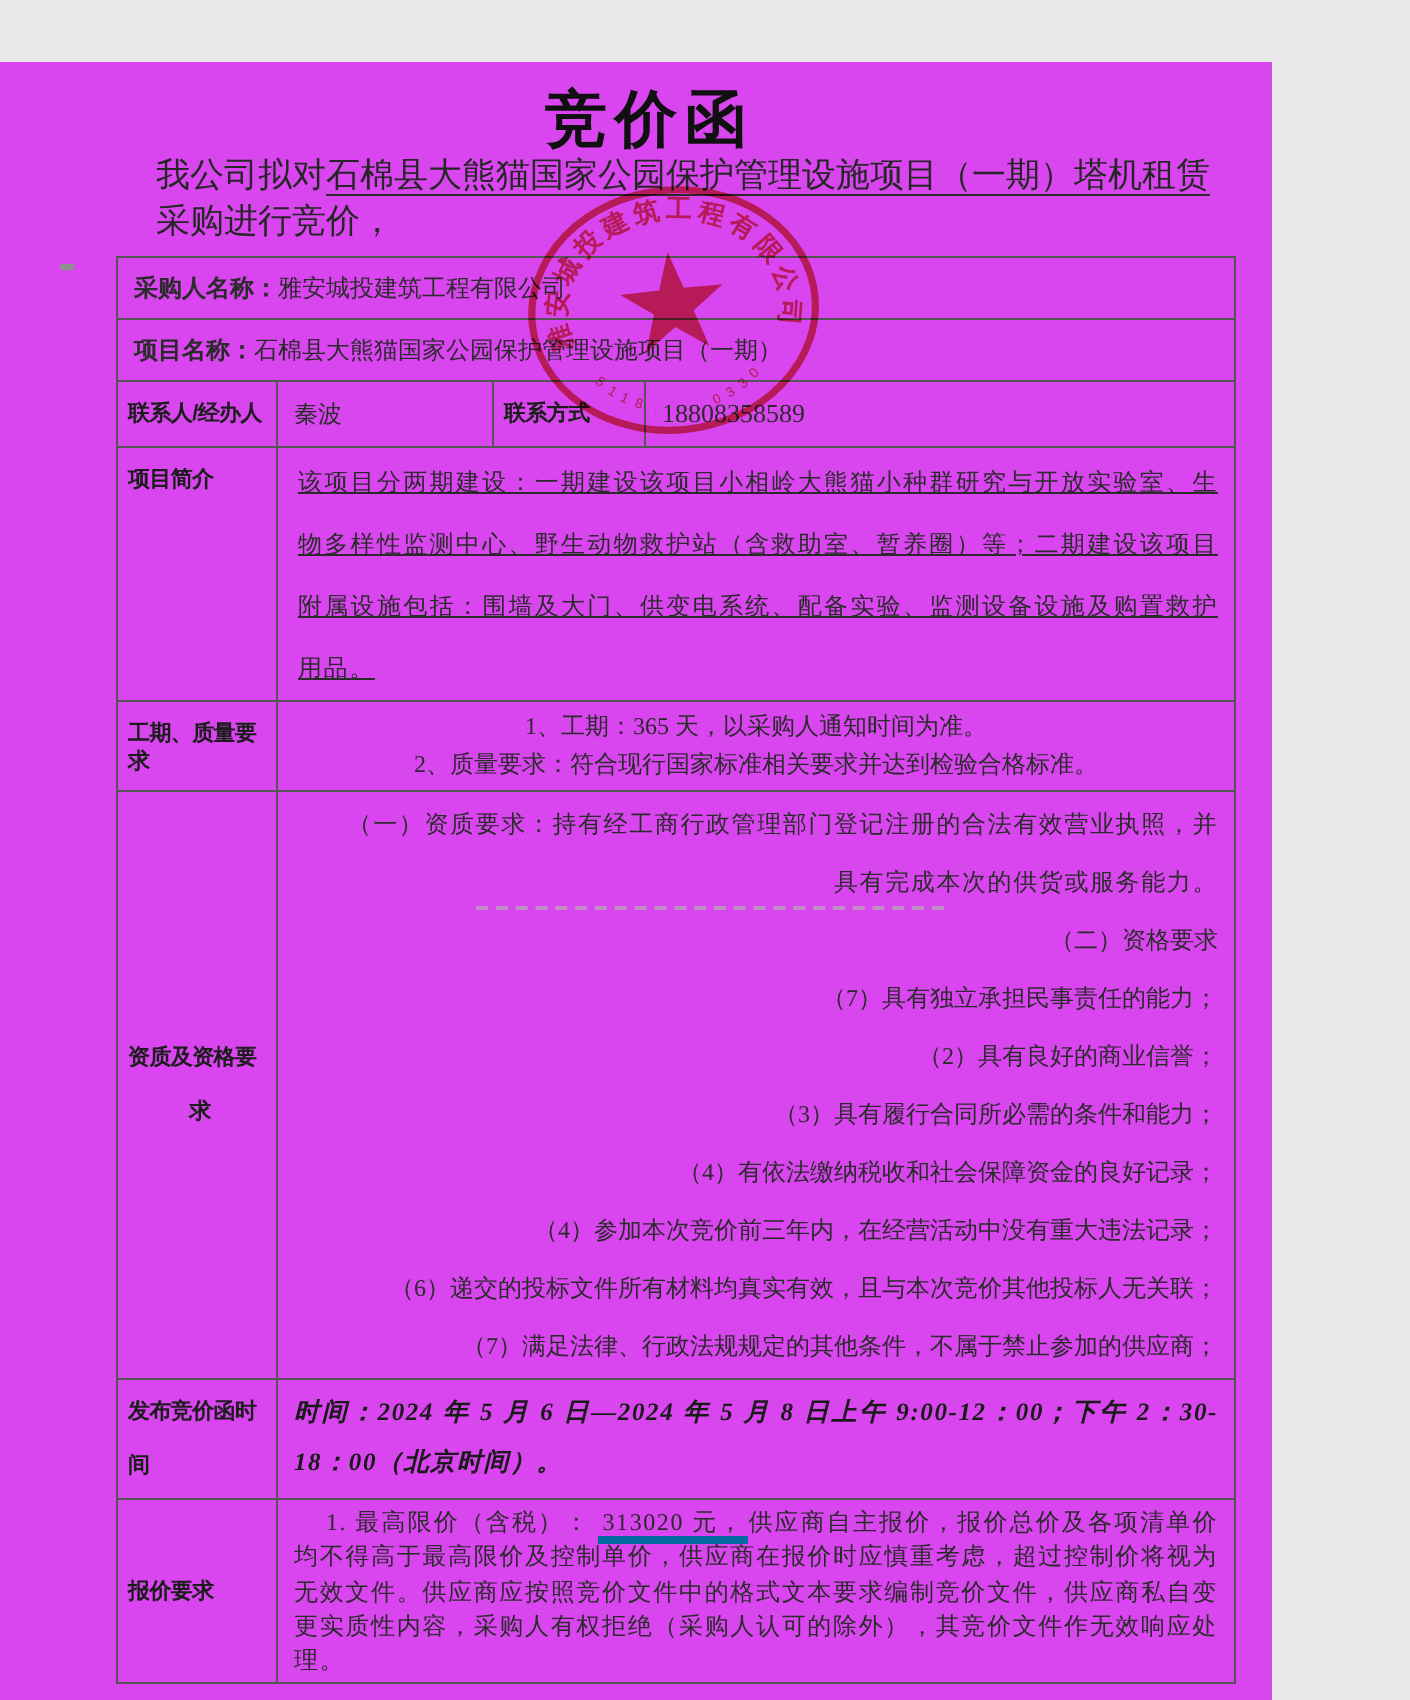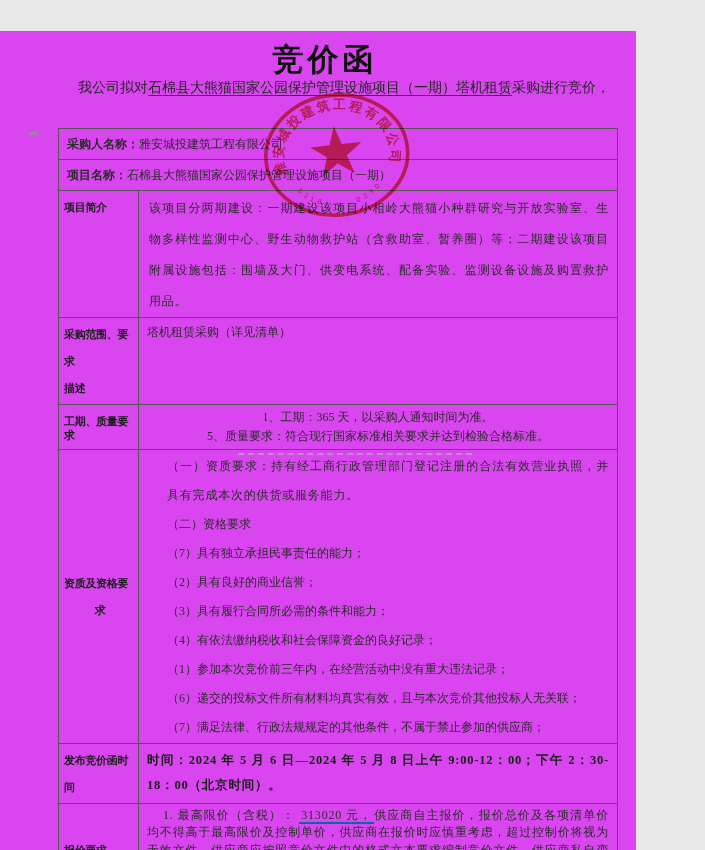--- a/index.html
+++ b/index.html
@@ -1,40 +1,40 @@
 <!DOCTYPE html>
 <html><head>
 <meta charset="utf-8">
 <style>
   html,body{margin:0;padding:0;background:#e8e8e8;}
   .page{position:relative;width:636px;height:850px;background:#d946ef;overflow:hidden;
         font-family:"Liberation Serif","DejaVu Serif",serif;color:#1f1f1f;margin-top:31px;}
   .title{margin:0;padding:8px 0 0 14px;text-align:center;font-size:31px;font-weight:bold;
          letter-spacing:4px;color:#101010;}
-  .intro{position:absolute;left:38px;top:45px;width:578px;font-size:14px;line-height:23px;color:#262626;}
+  .intro{position:absolute;left:38px;top:45px;width:578px;font-size:17px;line-height:23px;color:#262626;}
   .intro .l1{padding-left:40px;}
   .uline{border-bottom:1px solid #2a2a2a;}
   table.doc{position:absolute;left:58px;top:97px;width:559px;border-collapse:collapse;table-layout:fixed;}
   td{border:1px solid #555;vertical-align:top;font-size:12px;color:#2b2b2b;padding:2px 8px;
      overflow:hidden;}
   td.lbl{font-family:"Liberation Sans","DejaVu Sans",sans-serif;font-weight:bold;font-size:11px;
          letter-spacing:-0.3px;padding:3px 2px 2px 5px;color:#1c1c1c;line-height:27px;}
   td.mid{vertical-align:middle;}
   .inlinelbl{font-family:"Liberation Sans","DejaVu Sans",sans-serif;font-weight:bold;font-size:12px;}
   .just{text-align:justify;letter-spacing:0.8px;}
-  .r4c{line-height:31px;padding:2px 8px 0 10px;}
+  .r4c{line-height:31px;padding:2px 8px 0 10px;text-decoration:underline;}
   .r5l2{display:block;}
   .r6c div{line-height:19px;text-align:center;}
   .r7c{padding:2px 8px 0 28px;}
-  .r7c p{margin:0;line-height:29px;}
+  .r7c p{margin:0;line-height:29px;text-align:right;}
   .r7l2{display:block;text-align:center;}
-  .r8c{font-weight:bold;font-size:12.5px;line-height:25px;padding-top:4px;color:#1a1a1a;}
+  .r8c{font-weight:bold;font-size:12.5px;line-height:25px;padding-top:4px;color:#1a1a1a;font-style:italic;}
   .r9c{line-height:17.3px;padding-top:3px;}
   .r9c .ind{display:inline-block;width:16px;}
-  .num-u{border-bottom:2px solid #0369a1;padding:0 2px;}
+  .num-u{border-bottom:4px solid #0369a1;padding:0 2px;}
   .stamp{position:absolute;left:260px;top:60px;width:154px;height:132px;transform:rotate(-6deg);
          opacity:.85;mix-blend-mode:multiply;pointer-events:none;}
   .artifact{position:absolute;background:#c7c7c7;pointer-events:none;}
   .pencil{position:absolute;border-bottom:2px dashed #b3b3b3;opacity:.65;pointer-events:none;}
 </style>
 </head>
 <body>
 
 <div class="page">
 
@@ -51,45 +51,47 @@
         <col style="width:76px">
         <col style="width:295px">
       </colgroup>
     <tbody>
         <tr style="height:31px">
       <td colspan="4" class="mid"><span class="inlinelbl">采购人名称：</span><span>雅安城投建筑工程有限公司</span></td>
     </tr>
     <tr style="height:31px">
       <td colspan="4" class="mid"><span class="inlinelbl">项目名称：</span><span>石棉县大熊猫国家公园保护管理设施项目（一期）</span></td>
     </tr>
+    <tr style="height:30px">
+      <td class="lbl mid">联系人/经办人</td>
+      <td class="mid">秦波</td>
+      <td class="lbl mid">联系方式</td>
+      <td class="mid" style="font-size:13px">18808358589</td>
+    </tr>
     <tr style="height:104px">
       <td class="lbl">项目简介</td>
       <td colspan="3" class="just r4c">该项目分两期建设：一期建设该项目小相岭大熊猫小种群研究与开放实验室、生物多样性监测中心、野生动物救护站（含救助室、暂养圈）等；二期建设该项目附属设施包括：围墙及大门、供变电系统、配备实验、监测设备设施及购置救护用品。</td>
-    </tr>
-    <tr style="height:59px">
-      <td class="lbl"><span>采购范围、要求</span><span class="r5l2">描述</span></td>
-      <td colspan="3" style="line-height:25px">塔机租赁采购（详见清单）</td>
     </tr>
     <tr style="height:45px">
       <td class="lbl mid" style="line-height:14px">工期、质量要求</td>
       <td colspan="3" class="mid r6c">
         <div>1、工期：365 天，以采购人通知时间为准。</div>
-        <div>5、质量要求：符合现行国家标准相关要求并达到检验合格标准。</div>
+        <div>2、质量要求：符合现行国家标准相关要求并达到检验合格标准。</div>
       </td>
     </tr>
     <tr style="height:294px">
       <td class="lbl mid"><span>资质及资格要</span><span class="r7l2">求</span></td>
       <td colspan="3" class="r7c">
         <p class="just">（一）资质要求：持有经工商行政管理部门登记注册的合法有效营业执照，并具有完成本次的供货或服务能力。</p>
         <p>（二）资格要求</p>
         <p>（7）具有独立承担民事责任的能力；</p>
         <p>（2）具有良好的商业信誉；</p>
         <p>（3）具有履行合同所必需的条件和能力；</p>
         <p>（4）有依法缴纳税收和社会保障资金的良好记录；</p>
-        <p>（1）参加本次竞价前三年内，在经营活动中没有重大违法记录；</p>
+        <p>（4）参加本次竞价前三年内，在经营活动中没有重大违法记录；</p>
         <p>（6）递交的投标文件所有材料均真实有效，且与本次竞价其他投标人无关联；</p>
         <p>（7）满足法律、行政法规规定的其他条件，不属于禁止参加的供应商；</p>
       </td>
     </tr>
     <tr style="height:58px">
       <td class="lbl"><span>发布竞价函时</span><span class="r5l2">间</span></td>
       <td colspan="3" class="just r8c">时间：2024 年 5 月 6 日—2024 年 5 月 8 日上午 9:00-12：00；下午 2：30-18：00（北京时间）。</td>
     </tr>
     <tr style="height:88px">
       <td class="lbl mid">报价要求</td>

